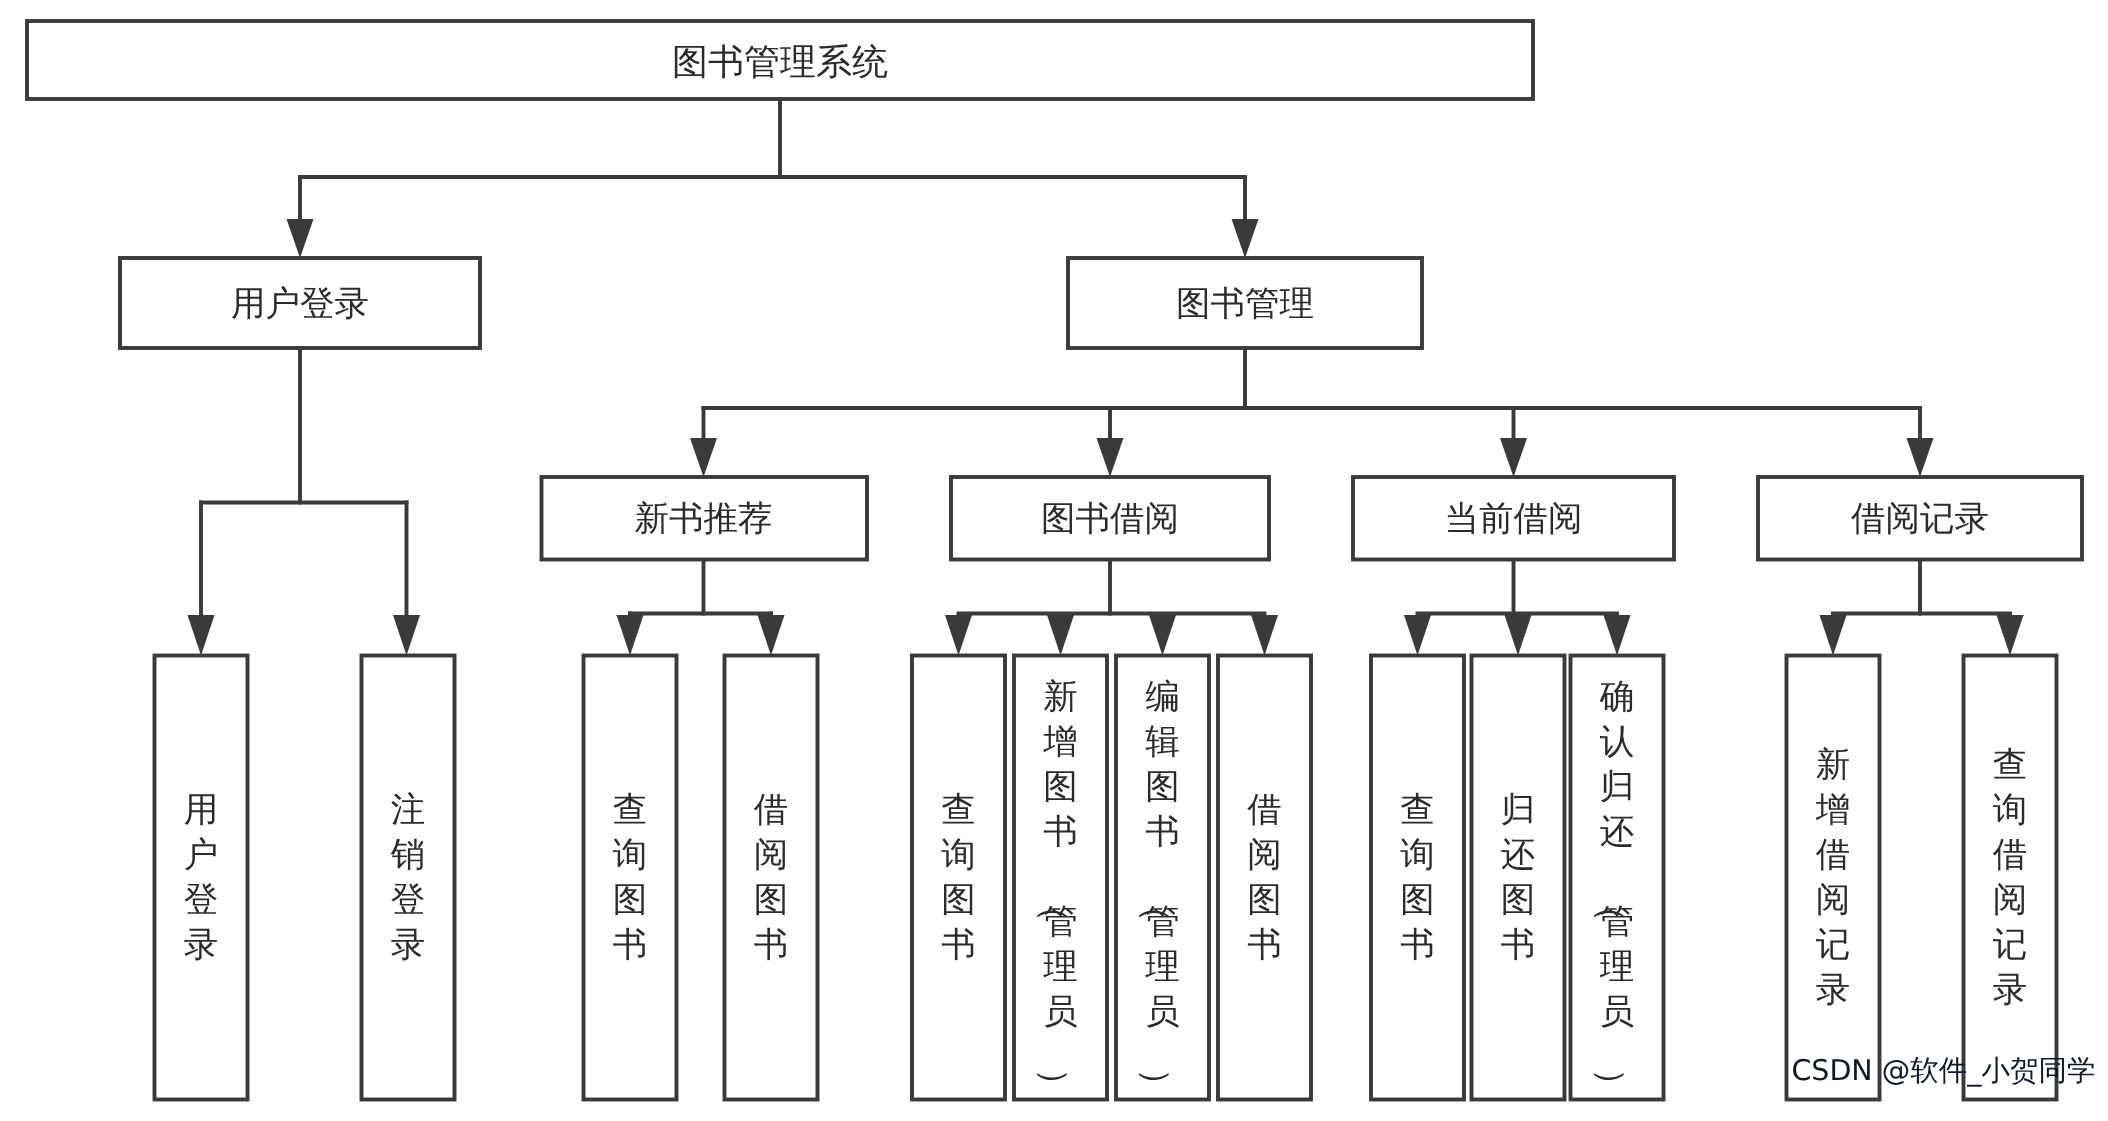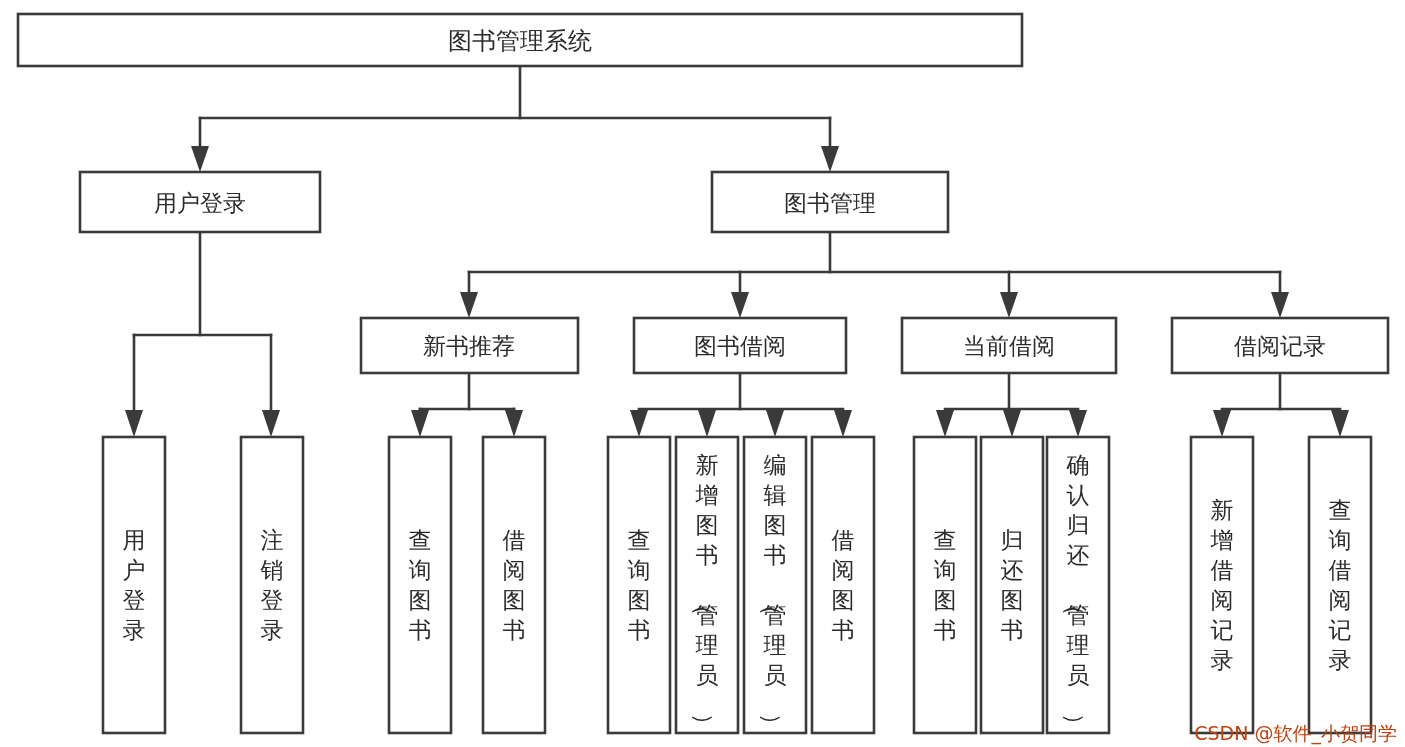--- a/index.html
+++ b/index.html
@@ -49,24 +49,24 @@
   }
   .label-h {
     font-size: 23px;
   }
   .label-root {
     font-size: 24px;
   }
   .watermark {
     position: absolute;
     right: 8px;
-    bottom: 0;
+    bottom: 20px;
     font-family: "DejaVu Sans", "Liberation Sans", sans-serif;
     font-size: 19px;
-    color: #c2410c;
+    color: #0f172a;
     white-space: nowrap;
     pointer-events: none;
     user-select: none;
   }
 </style>
 </head>
 <body>
 
 <div id="diagram-root">
 

